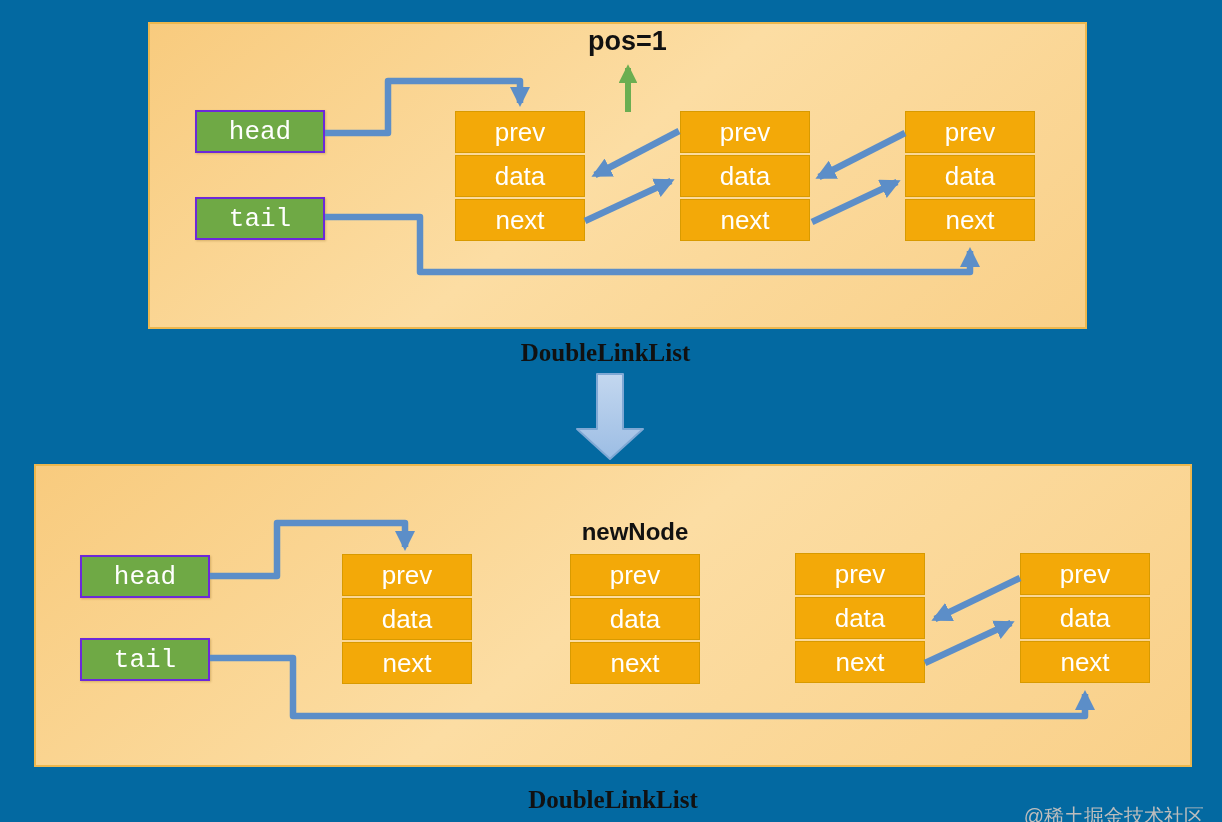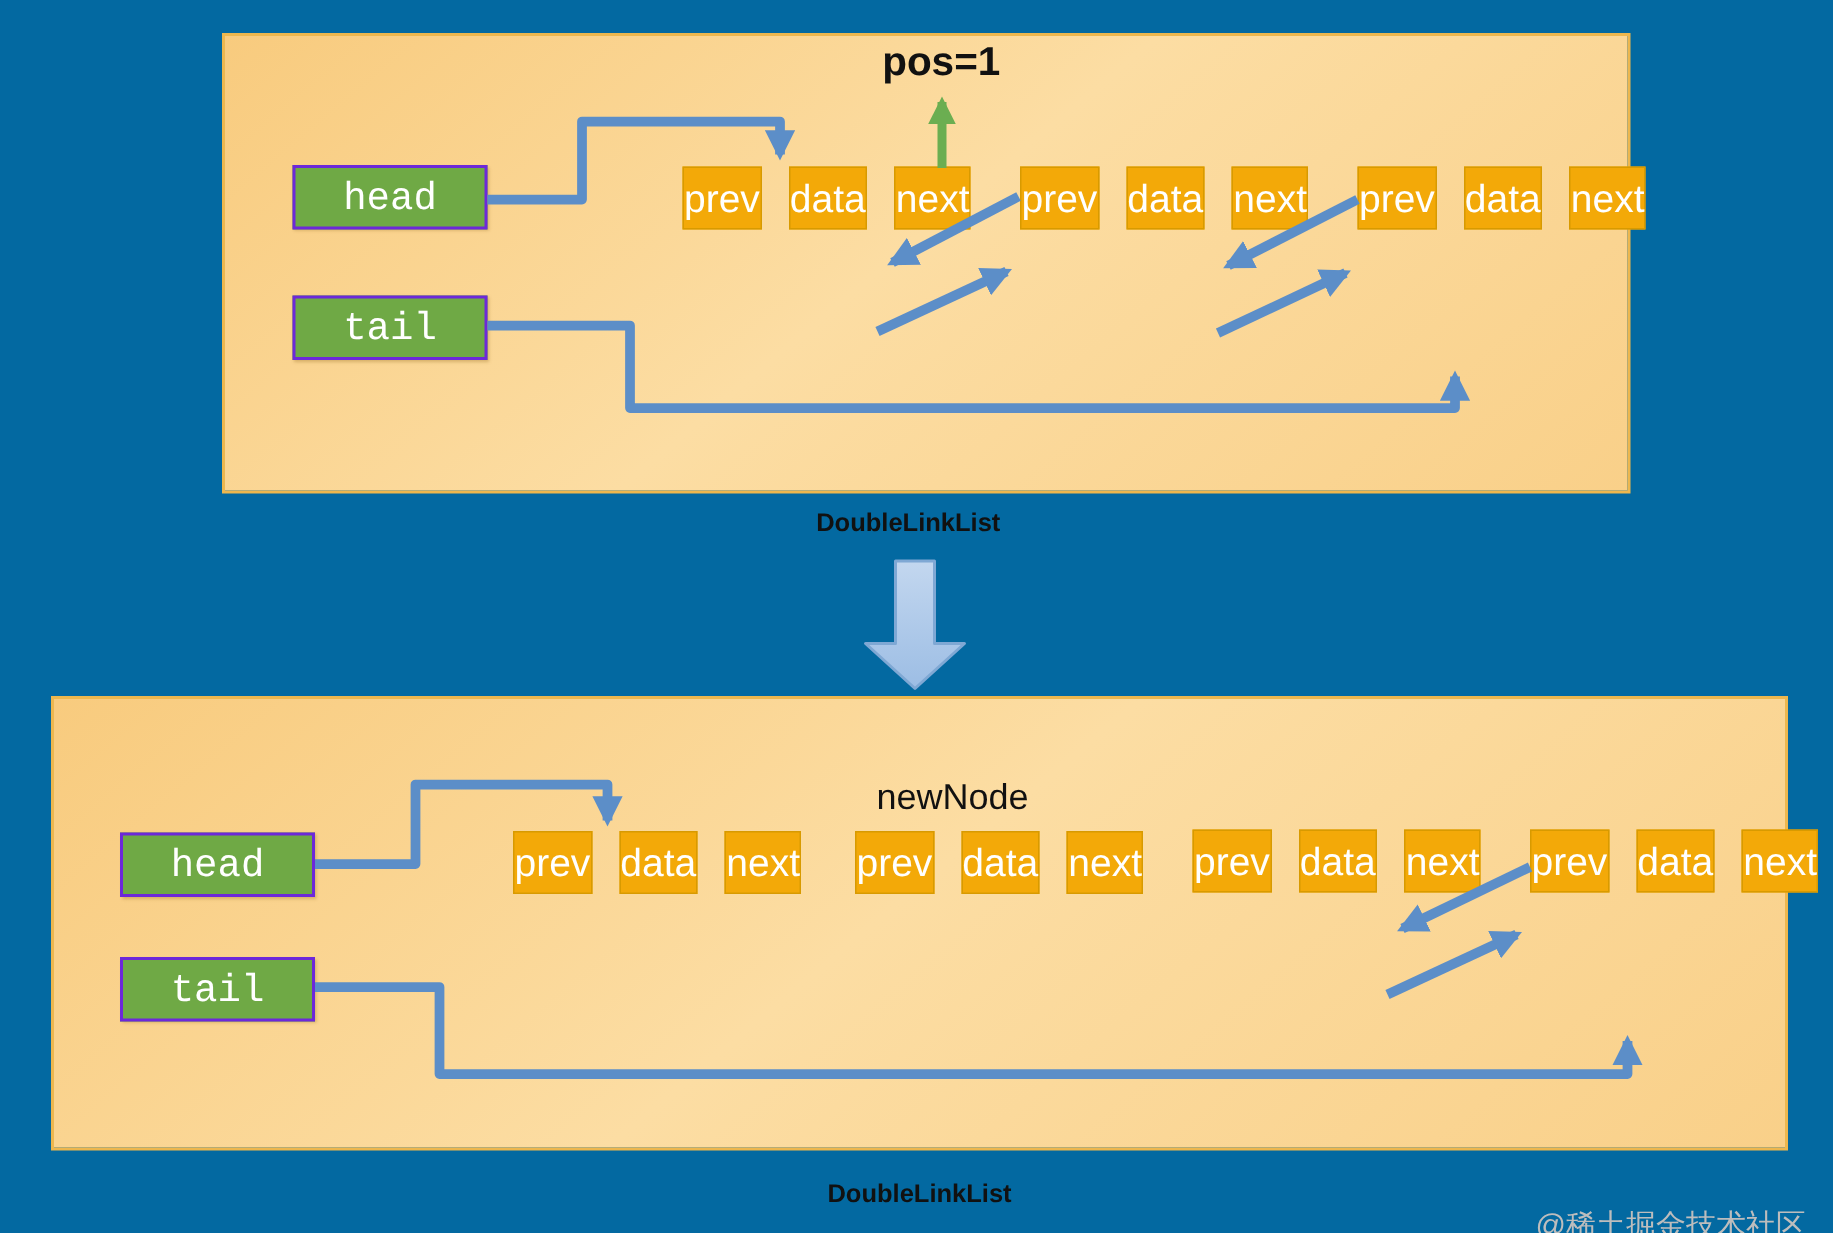--- a/index.html
+++ b/index.html
@@ -28,42 +28,42 @@
     color: #ffffff;
     font-size: 26px;
     display: flex; align-items: center; justify-content: center;
     box-shadow: 1px 1px 2px rgba(150,110,30,0.35);
     font-family: Liberation Mono, monospace;
   }
 
   .node {
     position: absolute;
     width: 130px;
-    display: flex; flex-direction: row; gap: 18px;
+    display: flex; flex-direction: column; gap: 2px;
   }
   .cell {
     height: 40px;
     background: #f3a908;
     border: 1px solid #d89a00;
     color: #ffffff;
     font-size: 26px;
     display: flex; align-items: center; justify-content: center;
   }
 
   .pos-label {
     position: absolute; left: 570px; top: 26px; width: 115px;
     text-align: center; font-size: 27px; font-weight: bold; color: #111111;
   }
   .newnode-label {
     position: absolute; left: 565px; top: 518px; width: 140px;
-    text-align: center; font-size: 24px; font-weight: normal; color: #111111;
+    text-align: center; font-size: 24px; font-weight: bold; color: #111111;
   }
   .caption {
     position: absolute;
-    text-align: center; font-size: 17px; font-weight: bold; color: #111111;
+    text-align: center; font-size: 25px; font-weight: bold; color: #111111; font-family: Liberation Serif, serif;
   }
   .caption-top { left: 148px; top: 339px; width: 915px; }
   .caption-bottom { left: 34px; top: 786px; width: 1158px; }
 
   .watermark {
     position: absolute; right: 18px; top: 786px;
     font-size: 20px; color: #bdbdbd; margin-top: 17px;
   }
 
   svg.overlay {

